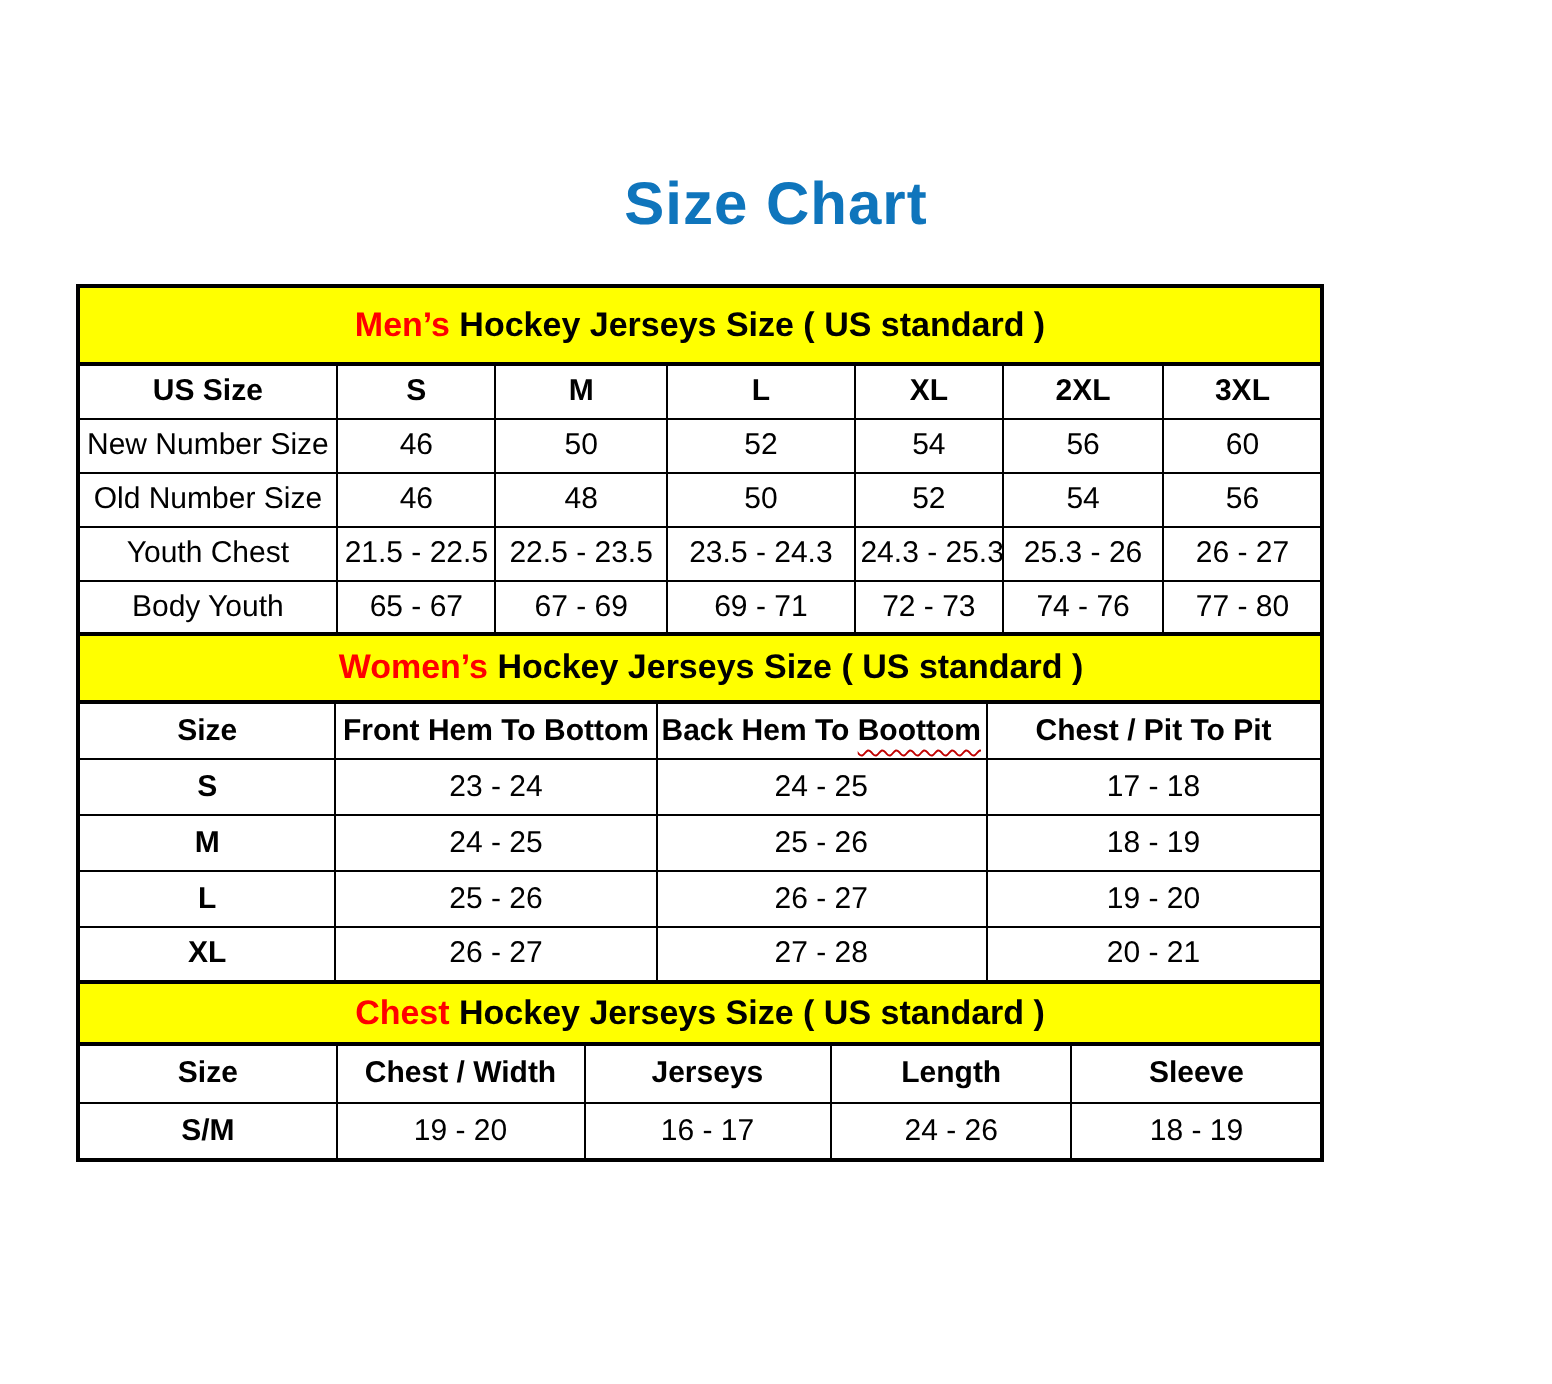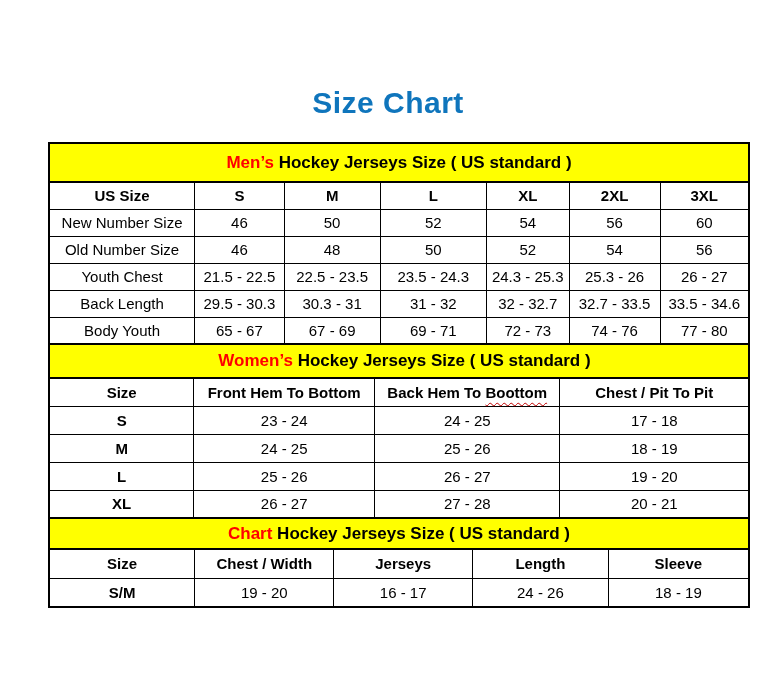--- a/index.html
+++ b/index.html
@@ -17,23 +17,22 @@
     text-align: center;
     color: #0f75bc;
     font-size: 30px;
     font-weight: bold;
     letter-spacing: 0.5px;
   }
   .chart { width: 702px; margin: 22px 0 0 38px; }
   table {
     border-collapse: collapse;
     table-layout: fixed;
-    width: 702px;
+    width: 624px;
     border: 2px solid #000;
-    margin-left: 10px;
   }
   table + table { margin-top: -2px; }
   td, th {
     border: 1px solid #000;
     text-align: center;
     vertical-align: middle;
     padding: 0 2px;
     font-size: 15px;
     white-space: nowrap;
   }
@@ -113,29 +112,20 @@
       <tr>
         <td class="rowlabel">Youth Chest</td>
         <td>21.5 - 22.5</td>
         <td>22.5 - 23.5</td>
         <td>23.5 - 24.3</td>
         <td>24.3 - 25.3</td>
         <td>25.3 - 26</td>
         <td>26 - 27</td>
       </tr>
       <tr>
-        <td class="rowlabel">Back Length</td>
-        <td>29.5 - 30.3</td>
-        <td>30.3 - 31</td>
-        <td>31 - 32</td>
-        <td>32 - 32.7</td>
-        <td>32.7 - 33.5</td>
-        <td>33.5 - 34.6</td>
-      </tr>
-      <tr>
         <td class="rowlabel">Body Youth</td>
         <td>65 - 67</td>
         <td>67 - 69</td>
         <td>69 - 71</td>
         <td>72 - 73</td>
         <td>74 - 76</td>
         <td>77 - 80</td>
       </tr>
     </tbody>
       </table>
@@ -187,21 +177,21 @@
     <table class="sec-y">
       <colgroup>
         <col style="width:20.8%">
           <col style="width:19.9%">
           <col style="width:19.8%">
           <col style="width:19.4%">
           <col style="width:20.1%">
       </colgroup>
       <tbody>
           <tr class="band band-y">
-        <td colspan="5"><span class="accent">Chart</span><span> Hockey Jerseys Size ( US standard )</span></td>
+        <td colspan="5"><span class="accent">Chest</span><span> Hockey Jerseys Size ( US standard )</span></td>
       </tr>
       <tr>
         <th>Size</th>
         <th>Chest / Width</th>
         <th>Jerseys</th>
         <th>Length</th>
         <th>Sleeve</th>
       </tr>
       <tr>
         <td class="rowlabel">S/M</td>

